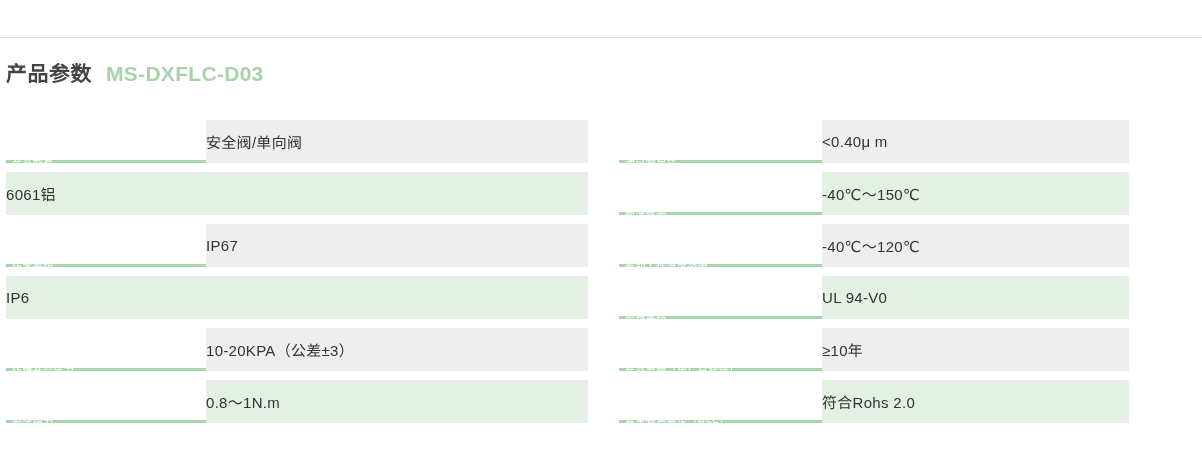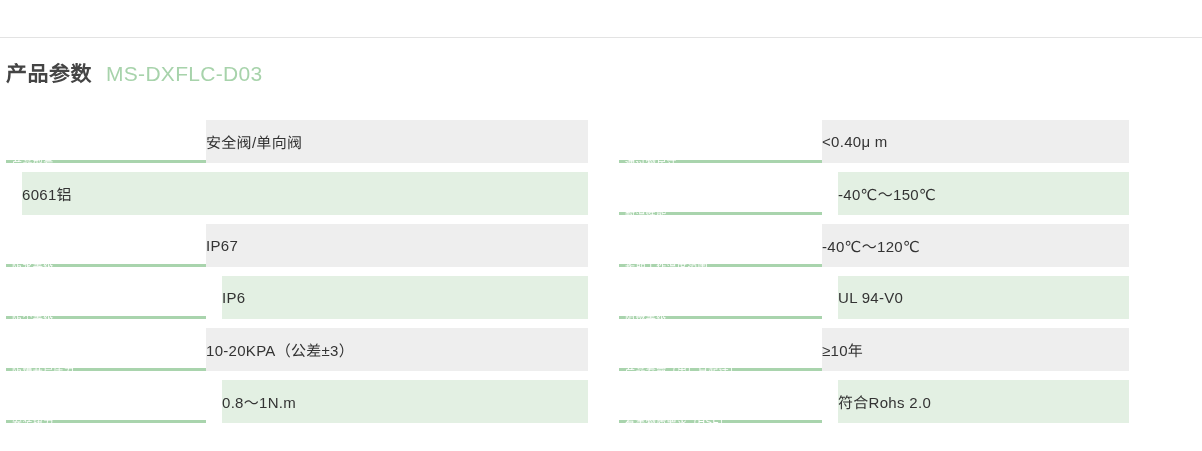--- a/index.html
+++ b/index.html
@@ -42,21 +42,21 @@
     white-space: nowrap;
   }
   .heading-title {
     font-size: 21px;
     font-weight: bold;
     color: #444444;
     letter-spacing: 0.5px;
   }
   .heading-model {
     font-size: 21px;
-    font-weight: normal;
+    font-weight: bold;
     color: #a7d3ab;
     letter-spacing: 0.3px;
   }
   
   .spec-columns {
     position: absolute;
     left: 0;
     top: 120px;
     width: 1202px;
     display: flex;
@@ -98,21 +98,20 @@
     background: #eeeeee;
     color: #333333;
     font-size: 15px;
     display: flex;
     align-items: center;
     box-sizing: border-box;
     letter-spacing: 0.3px;
   }
   .spec-row.alt .spec-value {
     background: #e3f0e3;
-    margin-left: 16px;
   }
 </style>
 </head>
 <body>
 
 <div class="page">
 
   <div class="top-rule"></div>
 
   <div class="heading">
@@ -128,21 +127,20 @@
         <div class="spec-value">安全阀/单向阀</div>
       </div>
       <div class="spec-row alt">
         <div class="spec-value">6061铝</div>
       </div>
       <div class="spec-row">
         <div class="spec-label">防水等级</div>
         <div class="spec-value">IP67</div>
       </div>
       <div class="spec-row alt">
-        <div class="spec-label">防尘等级</div>
         <div class="spec-value">IP6</div>
       </div>
       <div class="spec-row">
         <div class="spec-label">防爆开启压力</div>
         <div class="spec-value">10-20KPA（公差±3）</div>
       </div>
       <div class="spec-row alt">
         <div class="spec-label">安装扭力</div>
         <div class="spec-value">0.8～1N.m</div>
       </div>

